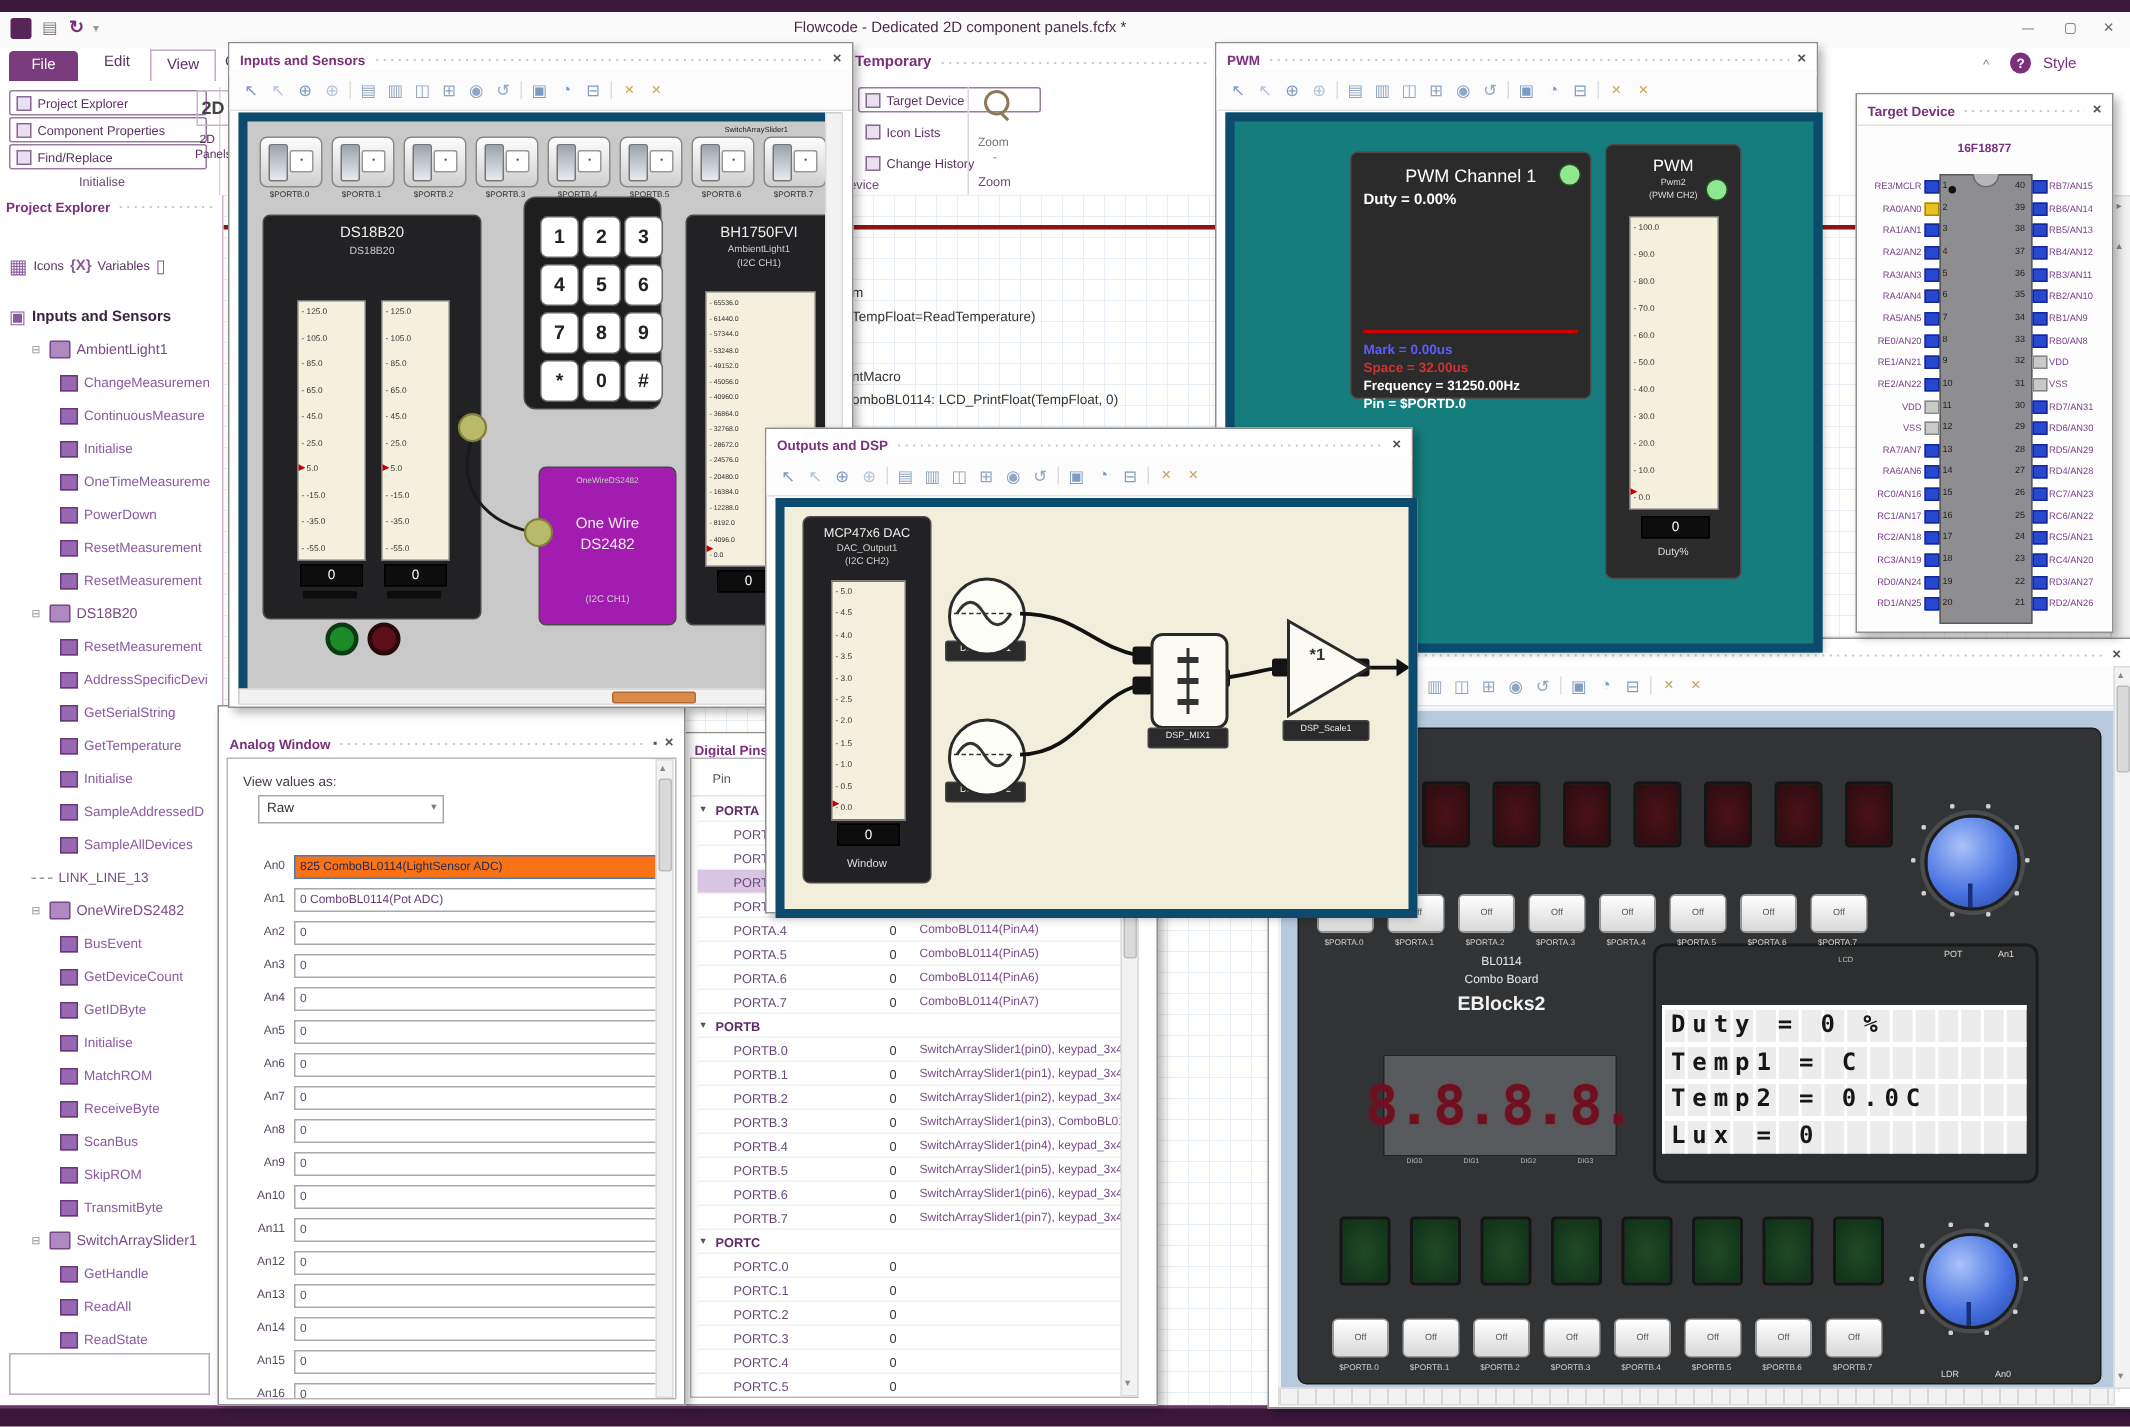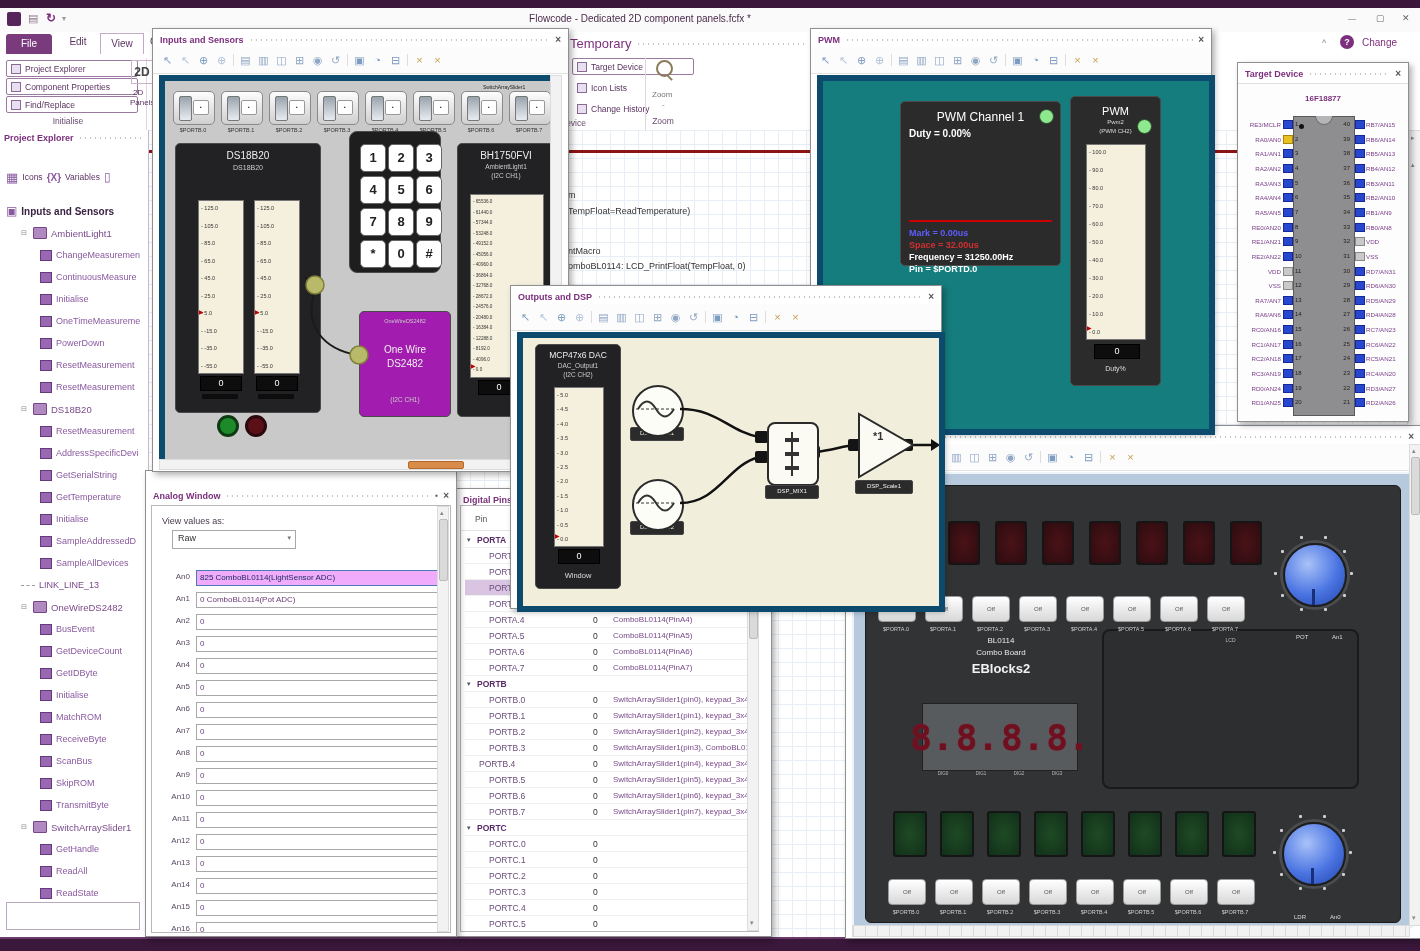--- a/index.html
+++ b/index.html
@@ -83,21 +83,21 @@
 </div>
 
 <div class="abs" style="left:0;top:32px;width:1420px;height:98px;background:#fff;border-bottom:1px solid #d8ccd8">
   <div class="abs" style="left:6px;top:2px;width:46px;height:20px;background:#7a3b7d;color:#fff;font-size:10px;text-align:center;line-height:20px;border-radius:3px 3px 0 0">File</div>
   <div class="abs" style="left:60px;top:4px;width:36px;font-size:10px;color:#5a3260;text-align:center">Edit</div>
   <div class="abs" style="left:100px;top:1px;width:42px;height:20px;font-size:10px;color:#5a3260;text-align:center;line-height:20px;background:#fff;border:1px solid #c3a8c8;border-bottom:none">View</div>
   <div class="abs" style="left:150px;top:4px;width:30px;font-size:10px;color:#5a3260">Com</div>
 
   <div class="abs" style="left:1322px;top:6px;font-size:9px;color:#888">^</div>
   <div class="abs" style="left:1340px;top:3px;width:14px;height:14px;background:#7b2f7d;color:#fff;border-radius:50%;font-size:9px;text-align:center;line-height:14px;font-weight:bold">?</div>
-  <div class="abs" style="left:1362px;top:5px;font-size:10px;color:#7b2f7d">Change</div>
+  <div class="abs" style="left:1362px;top:5px;font-size:10px;color:#7b2f7d">Style</div>
 
   <div class="ribbtn" style="left:6px;top:28px;width:122px">
     <span class="rsq"></span>
     <span>Project Explorer</span>
   </div>
   <div class="ribbtn" style="left:6px;top:46px;width:122px">
     <span class="rsq"></span>
     <span>Component Properties</span>
   </div>
   <div class="ribbtn" style="left:6px;top:64px;width:122px">
@@ -105,21 +105,21 @@
     <span>Find/Replace</span>
   </div>
   <div class="abs grp" style="left:20px;top:84px;width:96px">Initialise</div>
   <div class="abs" style="left:146px;top:26px;width:1px;height:72px;background:#e0d4e0"></div>
 
   <div class="abs" style="left:131px;top:28px;width:20px;height:22px;font-size:12px;font-weight:bold;color:#444;text-align:center;line-height:22px;border:1px solid #c9b4cc">2D</div>
   <div class="abs" style="left:133px;top:56px;font-size:8px;color:#5a3260">2D</div>
   <div class="abs" style="left:130px;top:66px;font-size:8px;color:#5a3260">Panels</div>
 
   <div class="abs" style="left:570px;top:4px;width:238px;display:flex;align-items:center;gap:5px">
-    <span style="font-size:13px;font-weight:normal;color:#7b2f7d">Temporary</span>
+    <span style="font-size:10px;font-weight:bold;color:#7b2f7d">Temporary</span>
     <span class="dots"></span>
   </div>
 
   <div class="ribbtn" style="left:572px;top:26px;width:112px">
     <span class="rsq"></span>
     <span>Target Device</span>
   </div>
   <div class="ribbtn" style="left:572px;top:47px;width:112px;border-color:transparent;background:transparent">
     <span class="rsq"></span>
     <span>Icon Lists</span>
@@ -335,20 +335,27 @@
 
       <div id="sevenseg" style="position:absolute;left:56px;top:217px;width:154px;height:66px;background:#585b5e;border:1px solid #222;display:flex;align-items:center;justify-content:center">
           <span style="font-family: &quot;DejaVu Sans Mono&quot;, monospace; font-weight: bold; font-size: 36px; color: rgb(110, 16, 32); text-shadow: rgb(138, 22, 40) 0px 0px 1px; margin: 0px 1px;">8.</span>
           <span style="font-family: &quot;DejaVu Sans Mono&quot;, monospace; font-weight: bold; font-size: 36px; color: rgb(110, 16, 32); text-shadow: rgb(138, 22, 40) 0px 0px 1px; margin: 0px 1px;">8.</span>
           <span style="font-family: &quot;DejaVu Sans Mono&quot;, monospace; font-weight: bold; font-size: 36px; color: rgb(110, 16, 32); text-shadow: rgb(138, 22, 40) 0px 0px 1px; margin: 0px 1px;">8.</span>
           <span style="font-family: &quot;DejaVu Sans Mono&quot;, monospace; font-weight: bold; font-size: 36px; color: rgb(110, 16, 32); text-shadow: rgb(138, 22, 40) 0px 0px 1px; margin: 0px 1px;">8.</span>
         </div>
 
       <div style="position:absolute;left:236px;top:143px;width:253px;height:156px;background:#2d2e2f;border:2px solid #1a1a1a;border-radius:8px">
         <div class="ctr" style="top:6px;font-size:5px;color:#bdbdbd">LCD</div>
+        <div id="lcd-screen" style="position:absolute;left:4px;top:39px;width:243px;height:99px;background:#ececec;
+                    background-image:linear-gradient(90deg,#fff 2px,transparent 2px),linear-gradient(#fff 3px,transparent 3px);background-size:15.2px 24.7px">
+            <div class="lcdline" style="left: 6px; top: 3px;">Duty = 0 %</div>
+            <div class="lcdline" style="left: 6px; top: 27.7px;">Temp1 = C</div>
+            <div class="lcdline" style="left: 6px; top: 52.4px;">Temp2 = 0.0C</div>
+            <div class="lcdline" style="left: 6px; top: 77.1px;">Lux = 0</div>
+          </div>
       </div>
 
       <div id="knob-pot" class="knob" style="left:417px;top:57px"></div>
       <div class="klbl" style="left:430px;top:148px">POT</div>
       <div class="klbl" style="left:466px;top:148px">An1</div>
       <div id="knob-ldr" class="knob" style="left:416px;top:336px"></div>
       <div class="klbl" style="left:428px;top:428px">LDR</div>
       <div class="klbl" style="left:464px;top:428px">An0</div>
     <div class="led" style="left: 35px; top: 35px; width: 28px; height: 40px; background: radial-gradient(rgb(74, 18, 23), rgb(44, 12, 16));"></div>
         <div class="led" style="left: 27px; top: 325px; width: 30px; height: 42px; background: radial-gradient(rgb(31, 74, 36), rgb(17, 48, 26));"></div>
@@ -710,21 +717,21 @@
           <div style="position: absolute; left: 148px; top: 0px; font-size: 8px; color: rgb(122, 74, 138); width: 146px; overflow: hidden;">SwitchArraySlider1(pin2), keypad_3x4(pin_col3...</div>
           <div style="position: absolute; left: 0px; right: 0px; top: 15px; height: 1px; background: rgb(239, 239, 239);"></div>
         </div>
         <div class="dgrow" style="top: 208px;">
           <div style="position: absolute; left: 24px; top: 0px; color: rgb(106, 74, 122);">PORTB.3</div>
           <div style="position: absolute; left: 128px; top: 0px; color: rgb(51, 51, 51);">0</div>
           <div style="position: absolute; left: 148px; top: 0px; font-size: 8px; color: rgb(122, 74, 138); width: 146px; overflow: hidden;">SwitchArraySlider1(pin3), ComboBL0114(PinB3)</div>
           <div style="position: absolute; left: 0px; right: 0px; top: 15px; height: 1px; background: rgb(239, 239, 239);"></div>
         </div>
         <div class="dgrow" style="top: 224px;">
-          <div style="position: absolute; left: 14px; top: 0px; color: rgb(106, 74, 122);">PORTB.4</div>
+          <div style="position: absolute; left: 24px; top: 0px; color: rgb(106, 74, 122);">PORTB.4</div>
           <div style="position: absolute; left: 128px; top: 0px; color: rgb(51, 51, 51);">0</div>
           <div style="position: absolute; left: 148px; top: 0px; font-size: 8px; color: rgb(122, 74, 138); width: 146px; overflow: hidden;">SwitchArraySlider1(pin4), keypad_3x4(pin_row1...</div>
           <div style="position: absolute; left: 0px; right: 0px; top: 15px; height: 1px; background: rgb(239, 239, 239);"></div>
         </div>
         <div class="dgrow" style="top: 240px;">
           <div style="position: absolute; left: 24px; top: 0px; color: rgb(106, 74, 122);">PORTB.5</div>
           <div style="position: absolute; left: 128px; top: 0px; color: rgb(51, 51, 51);">0</div>
           <div style="position: absolute; left: 148px; top: 0px; font-size: 8px; color: rgb(122, 74, 138); width: 146px; overflow: hidden;">SwitchArraySlider1(pin5), keypad_3x4(pin_row2)...</div>
           <div style="position: absolute; left: 0px; right: 0px; top: 15px; height: 1px; background: rgb(239, 239, 239);"></div>
         </div>
@@ -791,21 +798,21 @@
     <span class="wx">×</span>
   </div>
   <div class="abs" style="left:5px;top:34px;width:298px;height:426px;border:1px solid #b8b8b8;background:#fff;overflow:hidden">
     <div class="abs" style="left:10px;top:10px;font-size:9px;color:#4a3a50">View values as:</div>
     <div class="abs" style="left:20px;top:24px;width:122px;height:17px;border:1px solid #a8a8a8;background:#fff">
       <span style="position:absolute;left:5px;top:2px;font-size:9px;color:#333">Raw</span>
       <span style="position:absolute;right:4px;top:3px;font-size:7px;color:#777">▾</span>
     </div>
     <div id="an-rows" class="abs anrow" style="left:0;top:58px;width:298px;height:368px">
         <div class="albl" style="left: 2px; top: 8px;">An0</div>
-        <div class="anin" style="left: 44px; top: 6px; width: 240px; background: #f0abfc; border-color: rgb(74, 122, 181); color: rgb(26, 42, 90);">825 ComboBL0114(LightSensor ADC)</div>
+        <div class="anin" style="left: 44px; top: 6px; width: 240px; background: #f97316; border-color: rgb(74, 122, 181); color: rgb(26, 42, 90);">825 ComboBL0114(LightSensor ADC)</div>
         <div class="albl" style="left: 2px; top: 30px;">An1</div>
         <div class="anin" style="left: 44px; top: 28px; width: 240px;">0 ComboBL0114(Pot ADC)</div>
         <div class="albl" style="left: 2px; top: 52px;">An2</div>
         <div class="anin" style="left: 44px; top: 50px; width: 240px;">0</div>
         <div class="albl" style="left: 2px; top: 74px;">An3</div>
         <div class="anin" style="left: 44px; top: 72px; width: 240px;">0</div>
         <div class="albl" style="left: 2px; top: 96px;">An4</div>
         <div class="anin" style="left: 44px; top: 94px; width: 240px;">0</div>
         <div class="albl" style="left: 2px; top: 118px;">An5</div>
         <div class="anin" style="left: 44px; top: 116px; width: 240px;">0</div>

